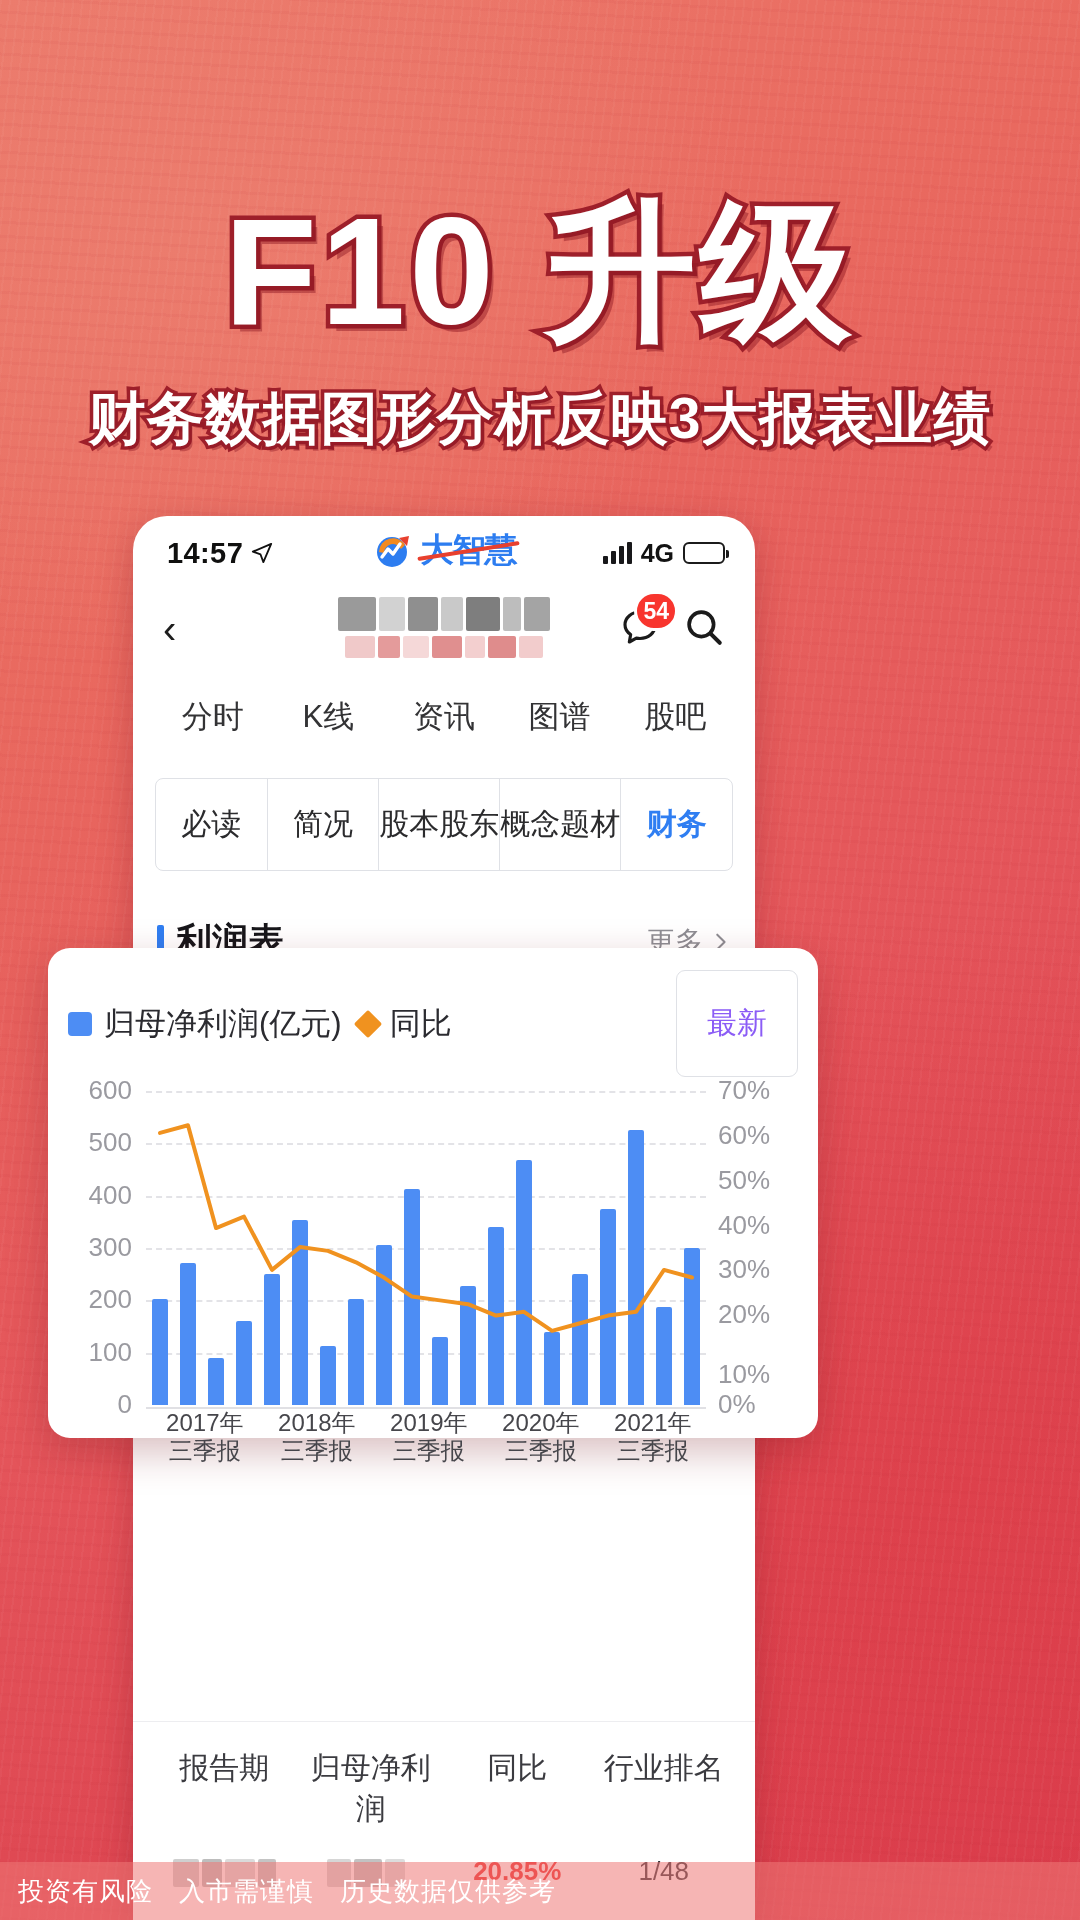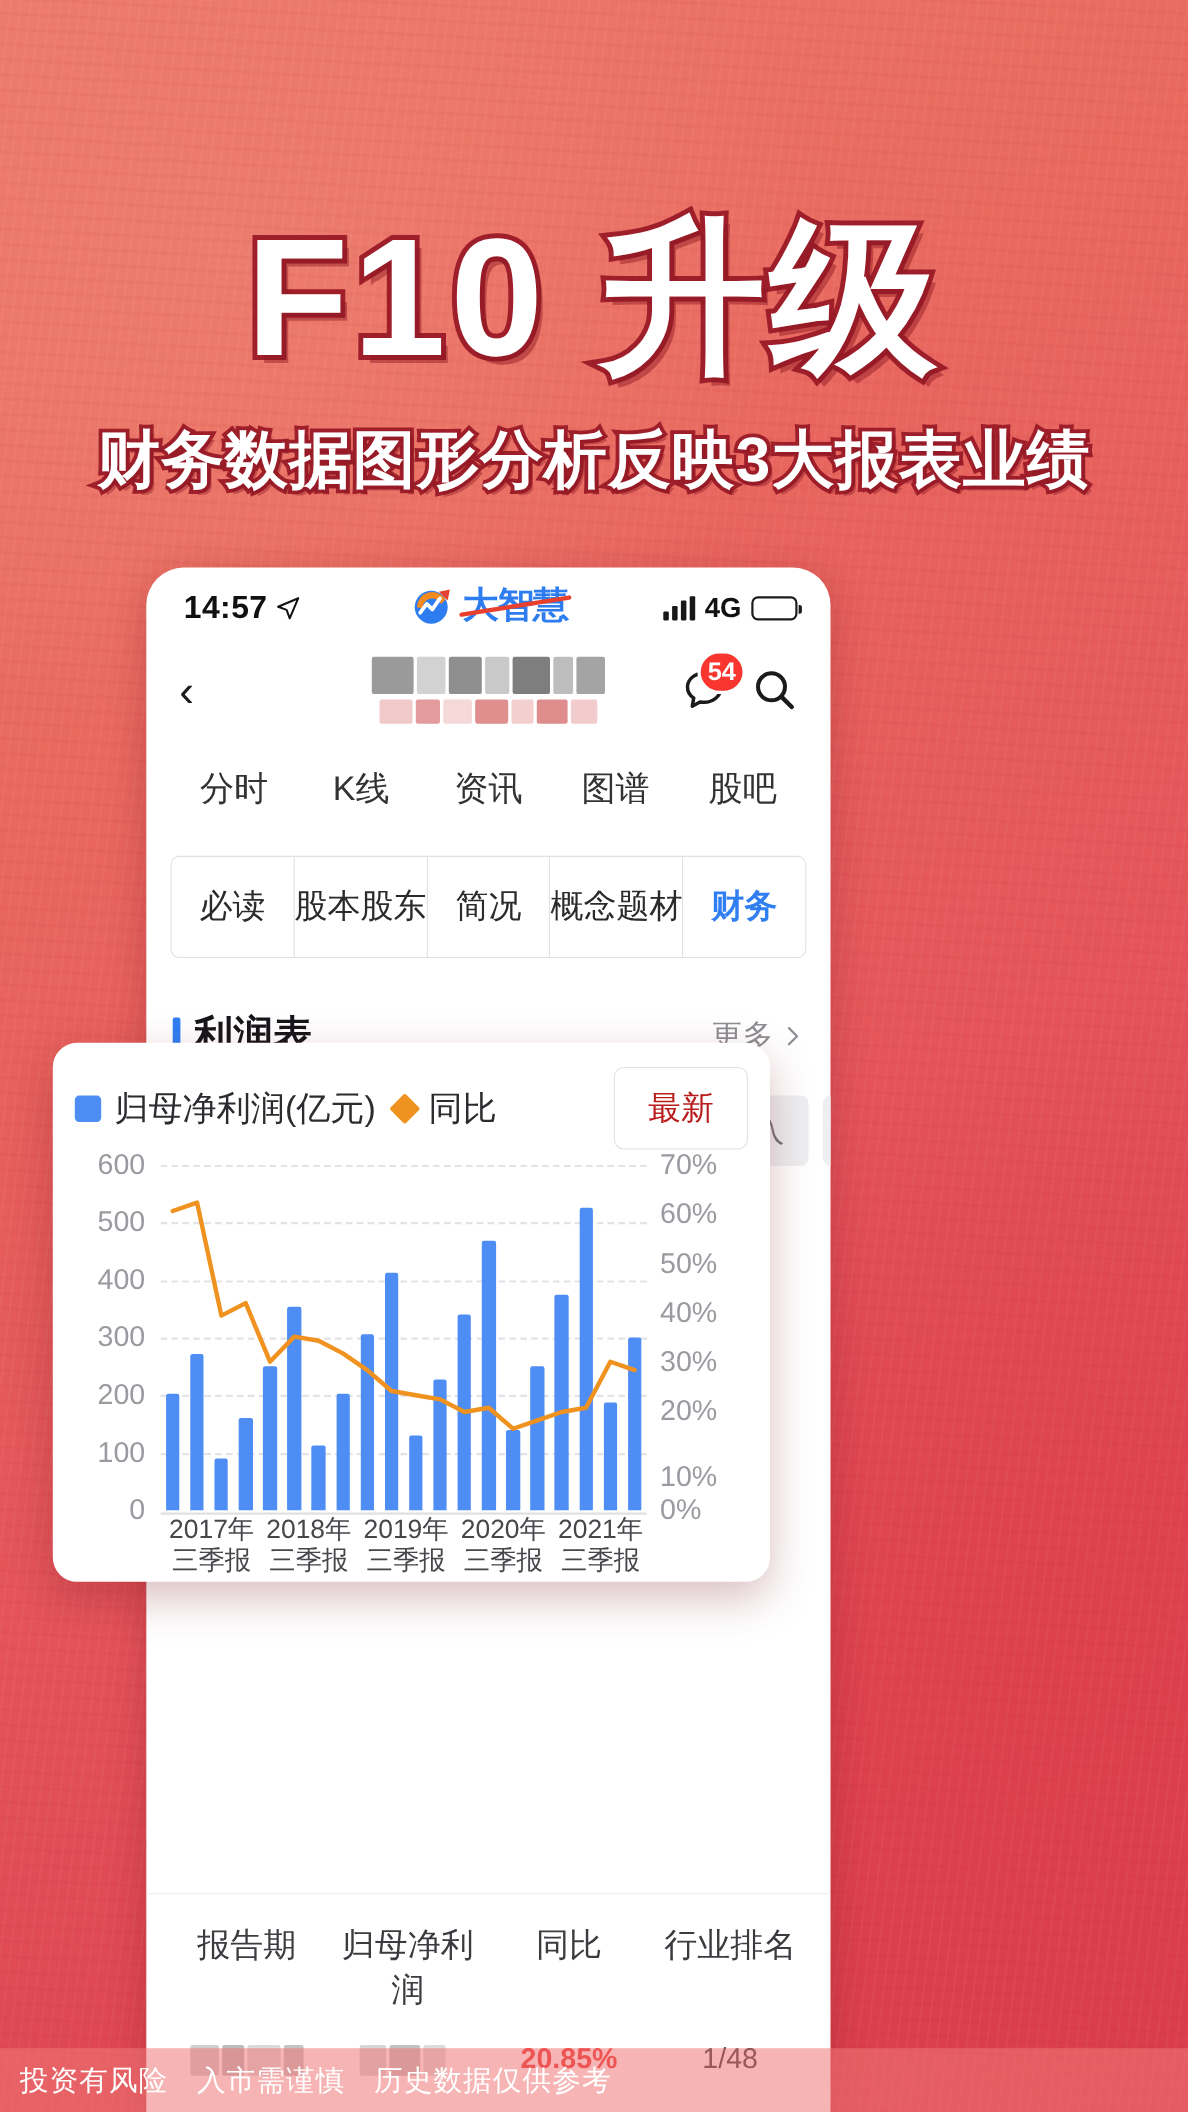--- a/index.html
+++ b/index.html
@@ -140,32 +140,32 @@
   .tbl-head div{ flex:1; text-align:center; }
   .tbl-row{ display:flex; padding:4px 18px 30px 18px; font-size:26px; color:#303035; }
   .tbl-row div{ flex:1; text-align:center; }
   .tbl-row .up{ color:#ec2c2c; font-weight:bold; }
   .mos-cell{ display:flex; gap:3px; justify-content:center; align-items:center; height:34px; }
   .mos-cell span{ display:block; height:28px; border-radius:2px; }
 
   
   .chartcard{
     position:absolute; left:48px; top:948px;
-    width:652px; height:490px;
+    width:770px; height:490px;
     background:#ffffff; border-radius:22px;
     box-shadow:0 14px 40px rgba(120,20,30,0.28);
     padding:22px 20px 12px 20px;
   }
   .legend{ display:flex; align-items:center; gap:16px; }
   .lg{ display:flex; align-items:center; gap:12px; font-size:31px; color:#2b2b30; }
   .lg .sq{ width:24px; height:24px; background:#4d8df4; border-radius:4px; }
   .lg .dia{ width:20px; height:20px; background:#f0921f; transform:rotate(45deg); border-radius:2px; }
   .latest-btn{
     margin-left:auto; border:1.5px solid #dfe1e6; border-radius:9px;
-    padding:16px 30px; font-size:30px; color:#b91c1c; background:#fff;
+    padding:32px 30px; font-size:30px; color:#8b5cf6; background:#fff;
   }
   .plot{ position:relative; margin-top:14px; height:370px; }
   .ylab{ position:absolute; font-size:26px; color:#9a9aa0; }
   .ylab.l{ left:0; text-align:right; width:64px; }
   .ylab.r{ right:0; text-align:left; width:80px; }
   .gridarea{ position:absolute; left:78px; right:92px; top:0; bottom:56px; }
   .gline{ position:absolute; left:0; right:0; height:0; border-top:2px dashed #e3e3e7; }
   .bars-layer, .line-layer{ position:absolute; inset:0; }
   .bar{ position:absolute; bottom:0; background:#4d8df4; border-radius:2px 2px 0 0; }
   .xaxis{ position:absolute; left:78px; right:92px; bottom:52px; height:2px; background:#e0e0e4; }
@@ -269,22 +269,22 @@
   <div class="maintabs">
     <div class="mtab">分时</div>
     <div class="mtab">K线</div>
     <div class="mtab">资讯</div>
     <div class="mtab">图谱</div>
     <div class="mtab">股吧</div>
   </div>
 
   <div class="seg">
     <div class="seg-item">必读</div>
+    <div class="seg-item">简况</div>
     <div class="seg-item">股本股东</div>
-    <div class="seg-item">简况</div>
     <div class="seg-item">概念题材</div>
     <div class="seg-item active">财务</div>
   </div>
 
   <div class="sec-head">
     <span class="sec-bar"></span>
     <span class="sec-title">利润表</span>
     <span class="sec-more">
       <span>更多</span>
       <svg viewBox="0 0 24 24" width="22" height="22">

